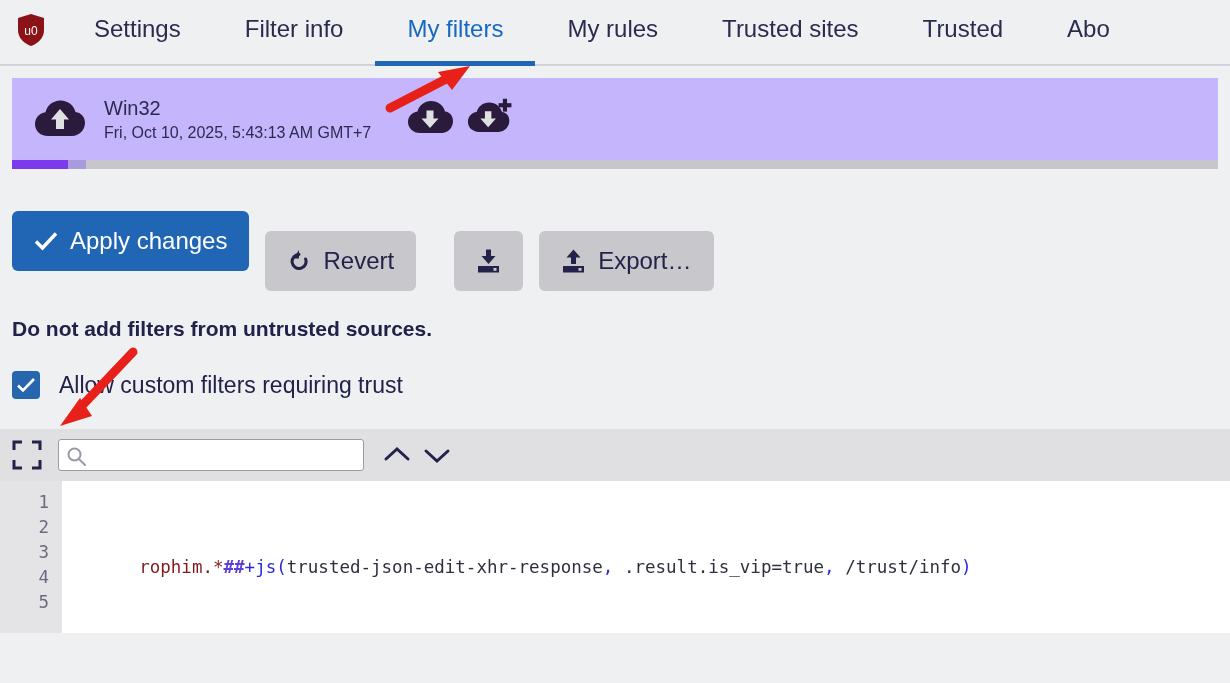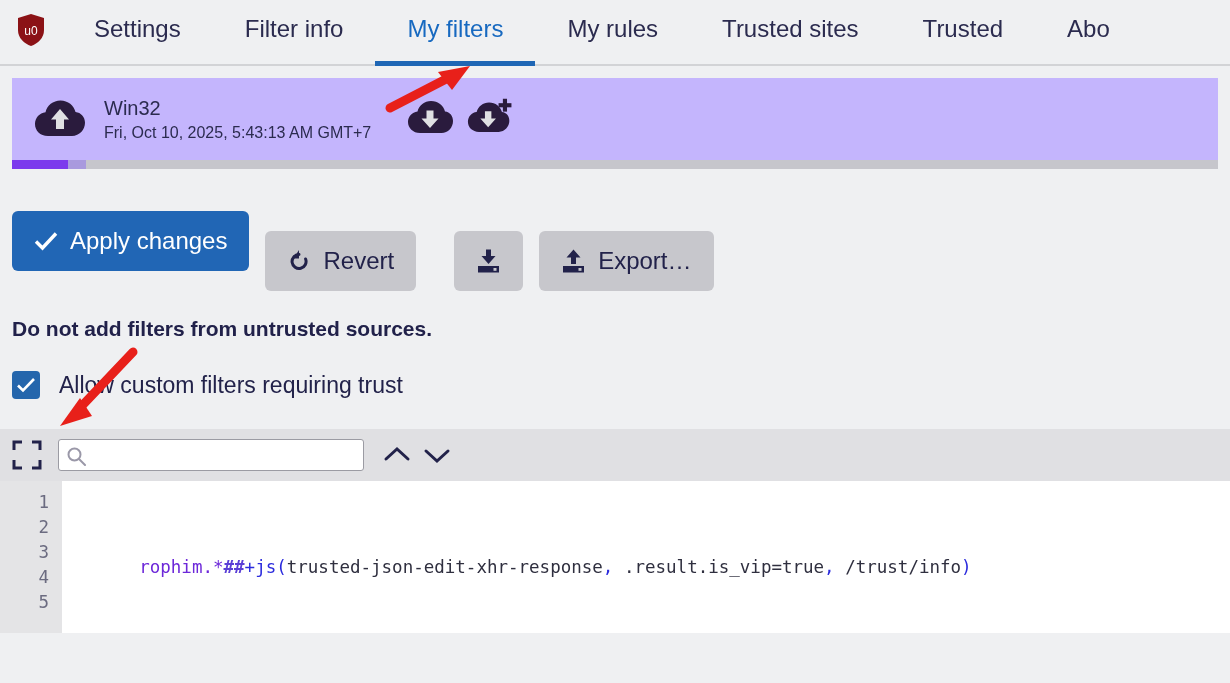--- a/index.html
+++ b/index.html
@@ -183,21 +183,21 @@
     padding-right: 13px;
   }
   .code {
     flex: 1;
     padding-top: 9px;
     padding-left: 14px;
     white-space: pre;
     overflow: hidden;
   }
   .code .line { line-height: 25px; }
-  .tok-domain { color: #6d28d9; }
+  .tok-domain { color: #7f1d1d; }
   .tok-hash   { color: #5b3fd6; font-weight: bold; }
   .tok-js     { color: #2b2bdd; margin-top: 12px; }
   .tok-plain  { color: #2f2f3f; }
   .tok-paren  { color: #2b2bdd; }
   .tok-comma  { color: #2b2bdd; }
 
   
   .arrow-layer {
     position: absolute; inset: 0;
     pointer-events: none;

